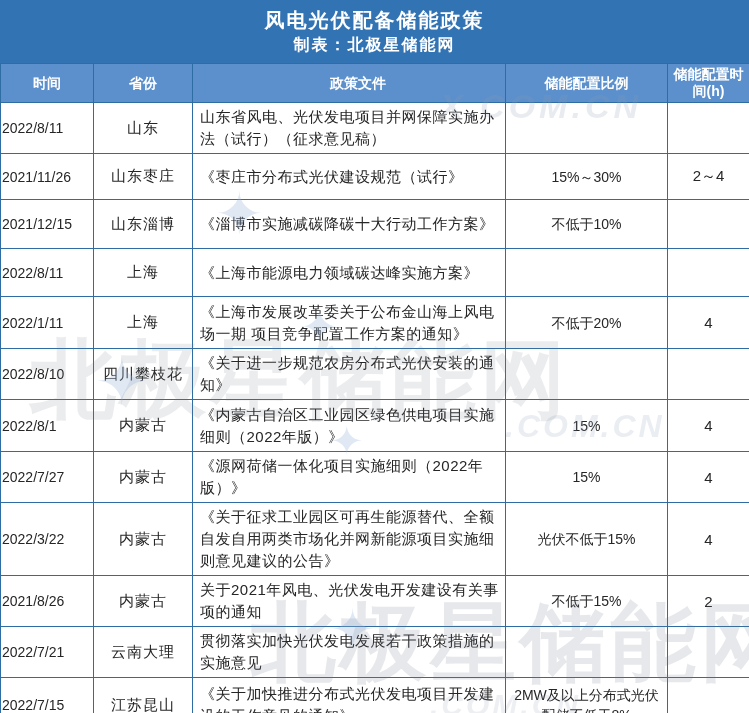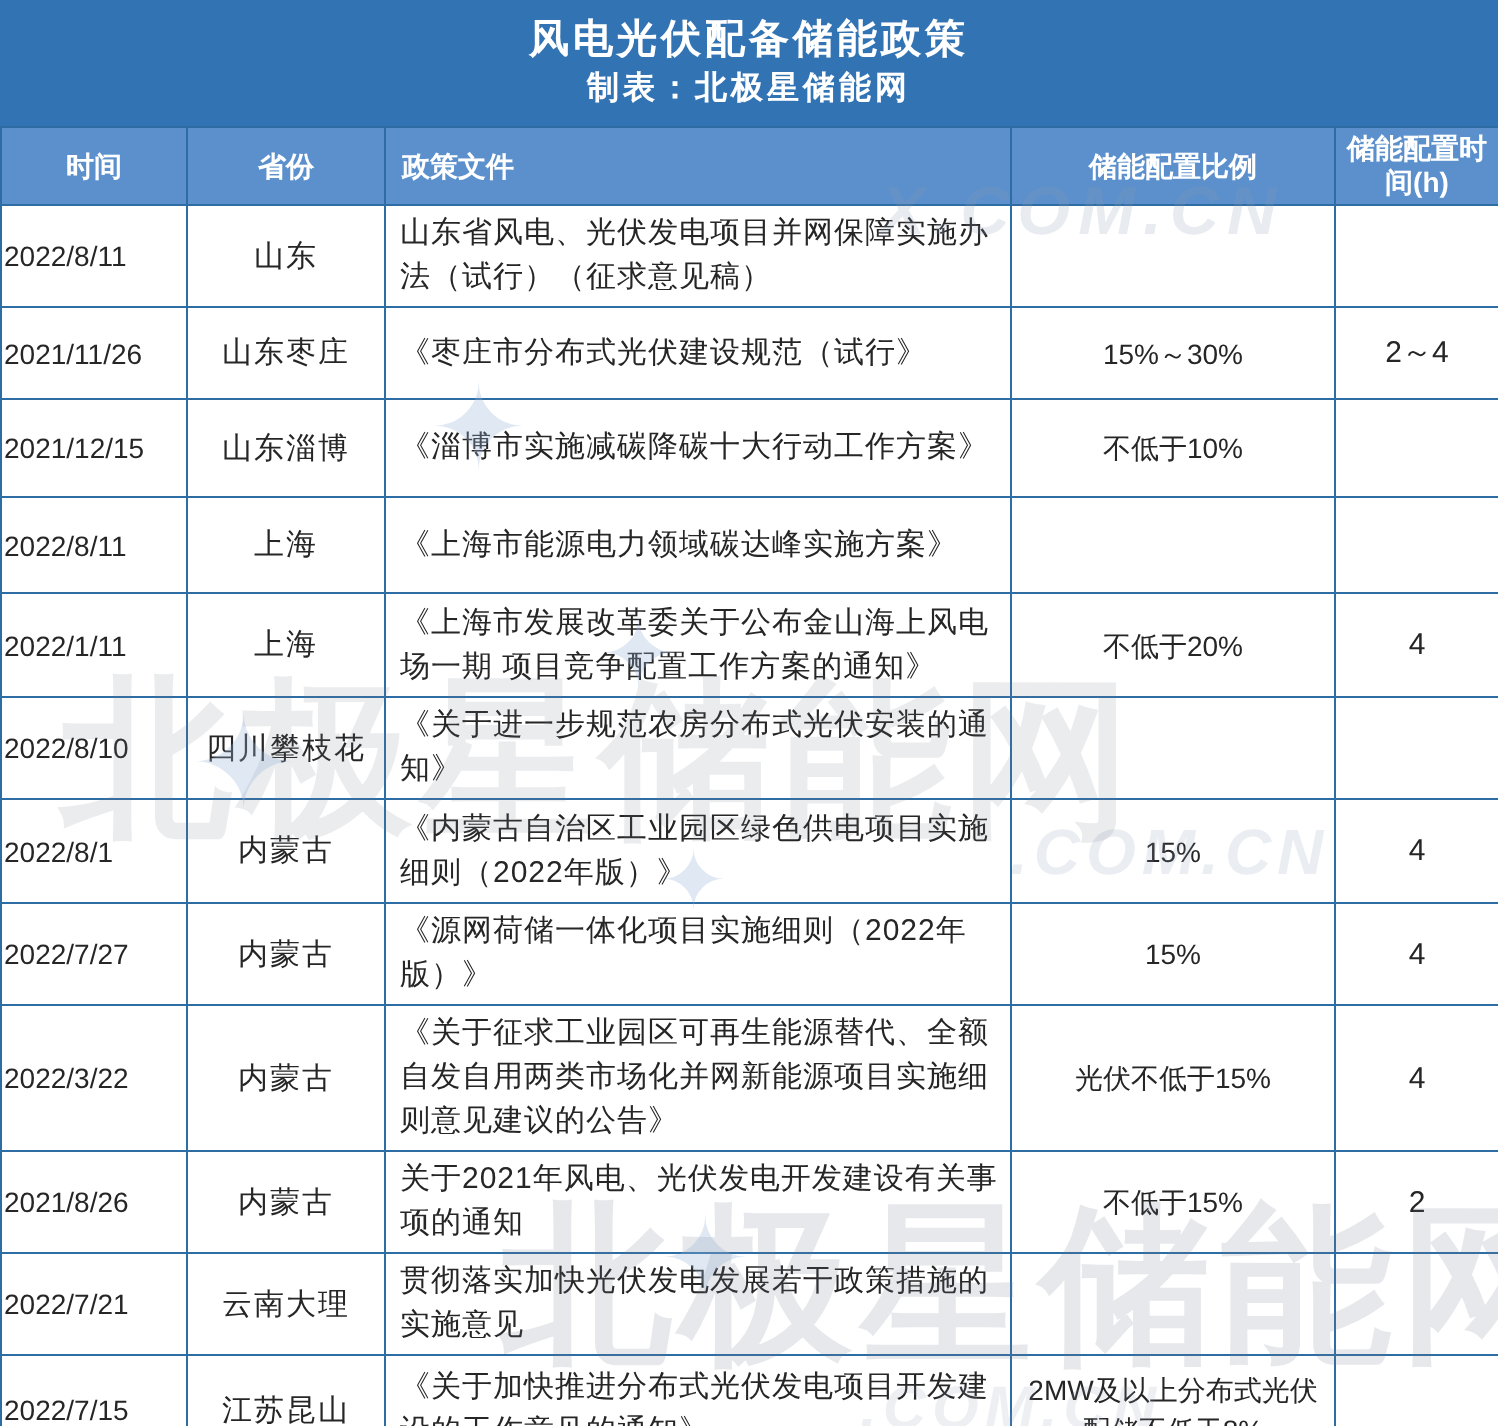--- a/index.html
+++ b/index.html
@@ -58,21 +58,21 @@
     background: #5b90cd;
   }
   tr.head th {
     color: #ffffff;
     font-size: 14px;
     font-weight: bold;
     text-align: center;
     line-height: 17px;
     padding: 2px 2px;
   }
-  tr.head th.h-policy { text-align: left; padding-left: 8px; }
+  tr.head th.h-policy { text-align: center; padding-left: 20px; font-family: Liberation Serif, serif; }
   td {
     color: #262626;
     font-size: 14px;
     background: transparent;
   }
   td.c-date   { text-align: left; font-size: 14px; }
   td.c-prov   { text-align: center; font-size: 15px; letter-spacing: 1px; }
   td.c-policy { text-align: left; font-size: 15px; padding: 3px 6px 3px 7px; line-height: 22px; letter-spacing: 0.5px; }
   td.c-ratio  { text-align: center; font-size: 14px; line-height: 20px; padding: 2px 4px; }
   td.c-hours  { text-align: center; font-size: 15px; }

